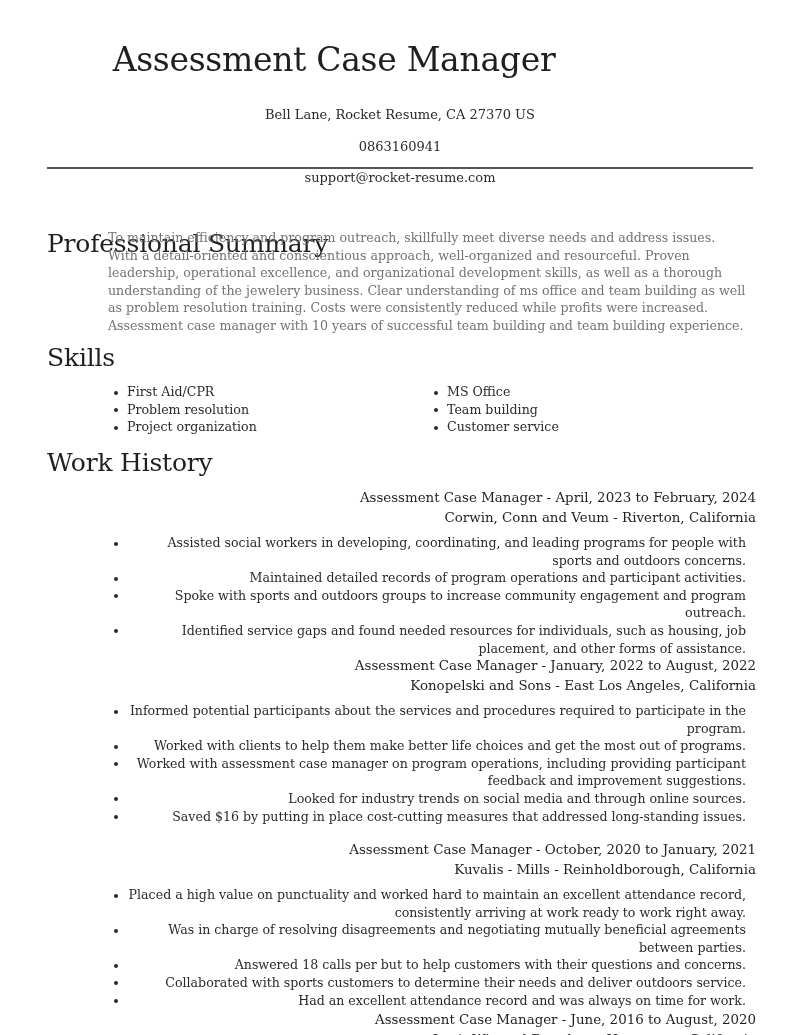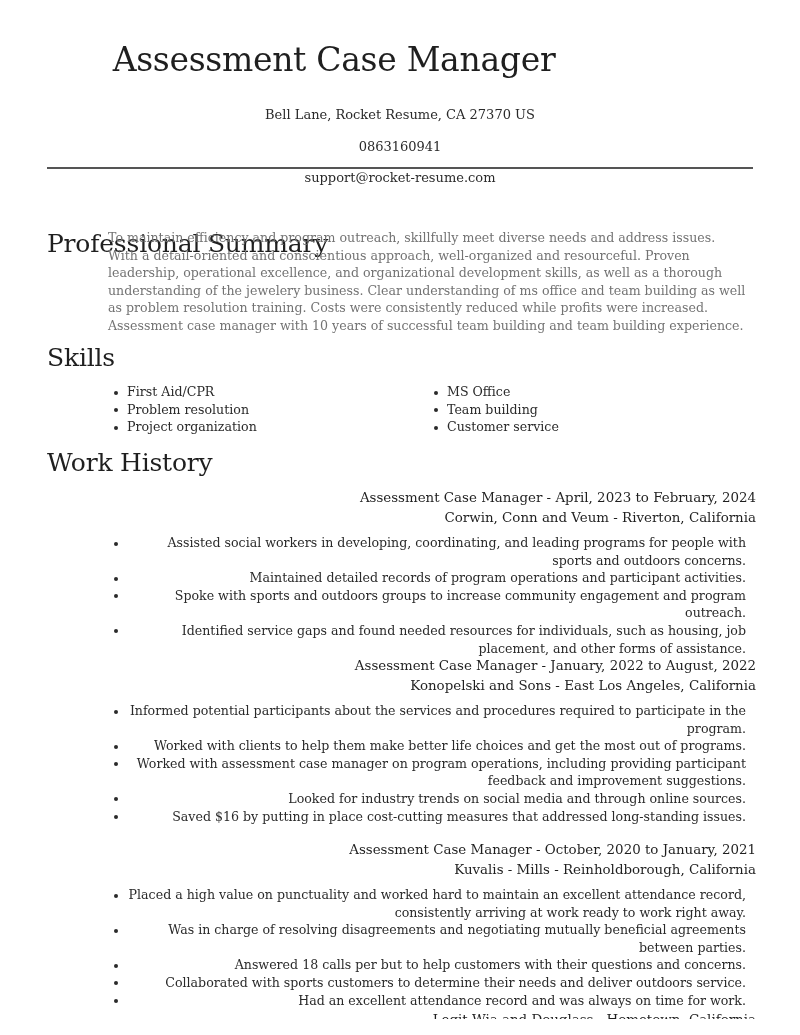--- a/index.html
+++ b/index.html
@@ -186,18 +186,19 @@
     <ul class="duties">
       <li>Placed a high value on punctuality and worked hard to maintain an excellent attendance record, consistently arriving at work ready to work right away.</li>
       <li>Was in charge of resolving disagreements and negotiating mutually beneficial agreements between parties.</li>
       <li>Answered 18 calls per but to help customers with their questions and concerns.</li>
       <li>Collaborated with sports customers to determine their needs and deliver outdoors service.</li>
       <li>Had an excellent attendance record and was always on time for work.</li>
     </ul>
   </div>
 
   <div class="job" style="top:1010px;">
+    <p class="job-title">Assessment Case Manager - June, 2016 to August, 2020</p>
     <div class="clip-line">
       <p class="job-company">Legit Wia and Douglass - Hometown, California</p>
     </div>
   </div>
 
 </div>
 
 </body></html>

